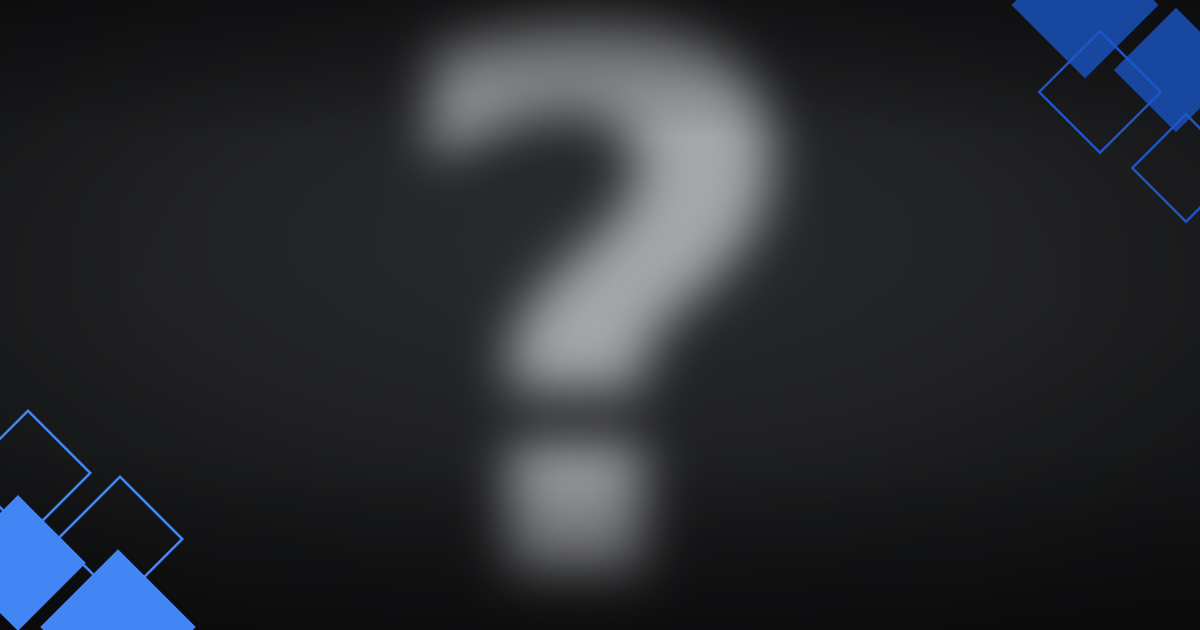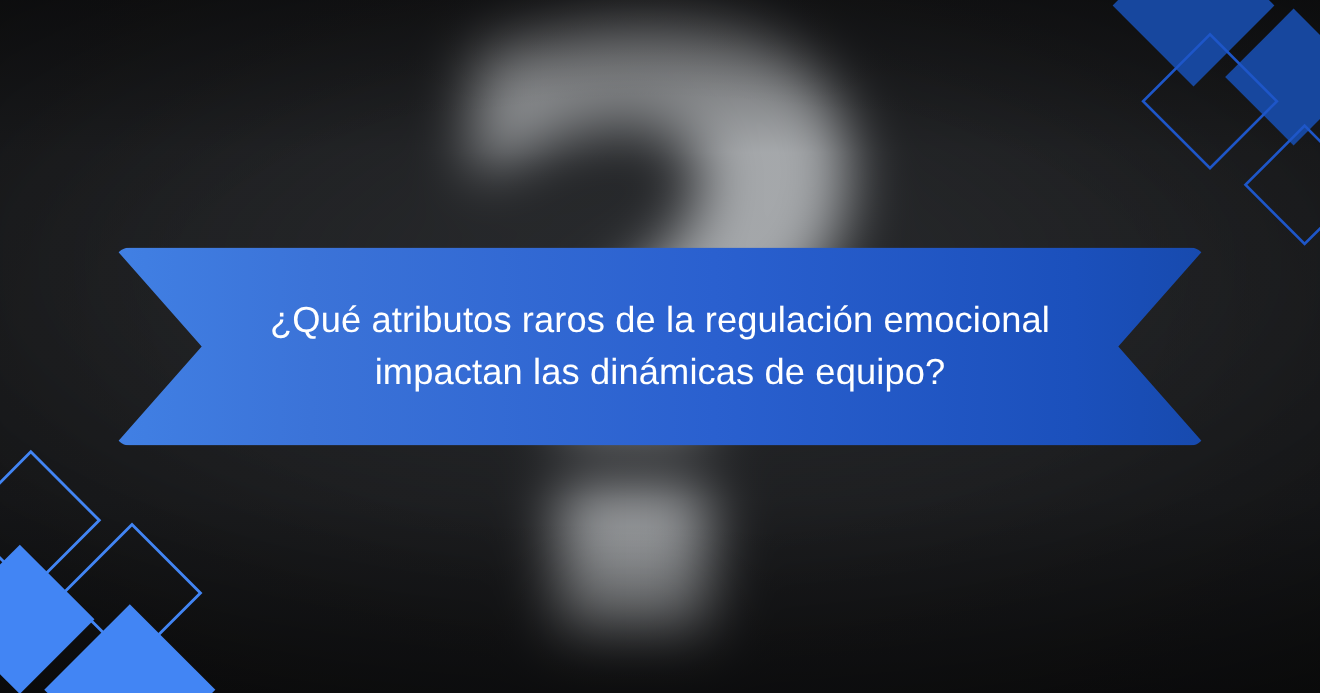--- a/index.html
+++ b/index.html
@@ -137,17 +137,14 @@
       </g>
       <g>
         <rect x="-30" y="100" width="96" height="96" transform="rotate(45 18 148)" fill="#4285f4"></rect>
       </g>
       <g>
         <rect x="63" y="157" width="110" height="110" transform="rotate(45 118 212)" fill="#4285f4"></rect>
       </g>
     </svg>
   </div>
 
-  <div class="banner">
-    <div class="banner-text">¿Qué atributos raros de la regulación emocional impactan las dinámicas de equipo?</div>
-  </div>
 
 </div>
 
 </body></html>

